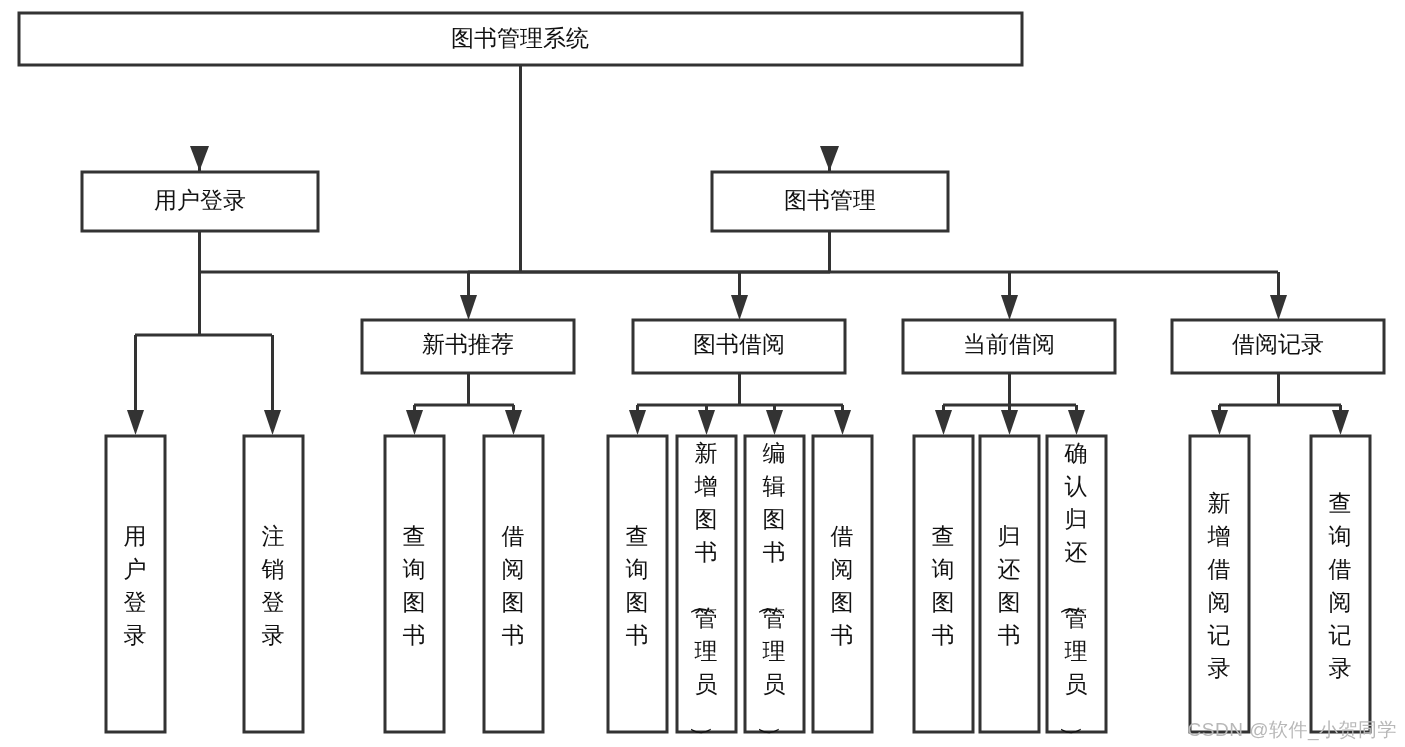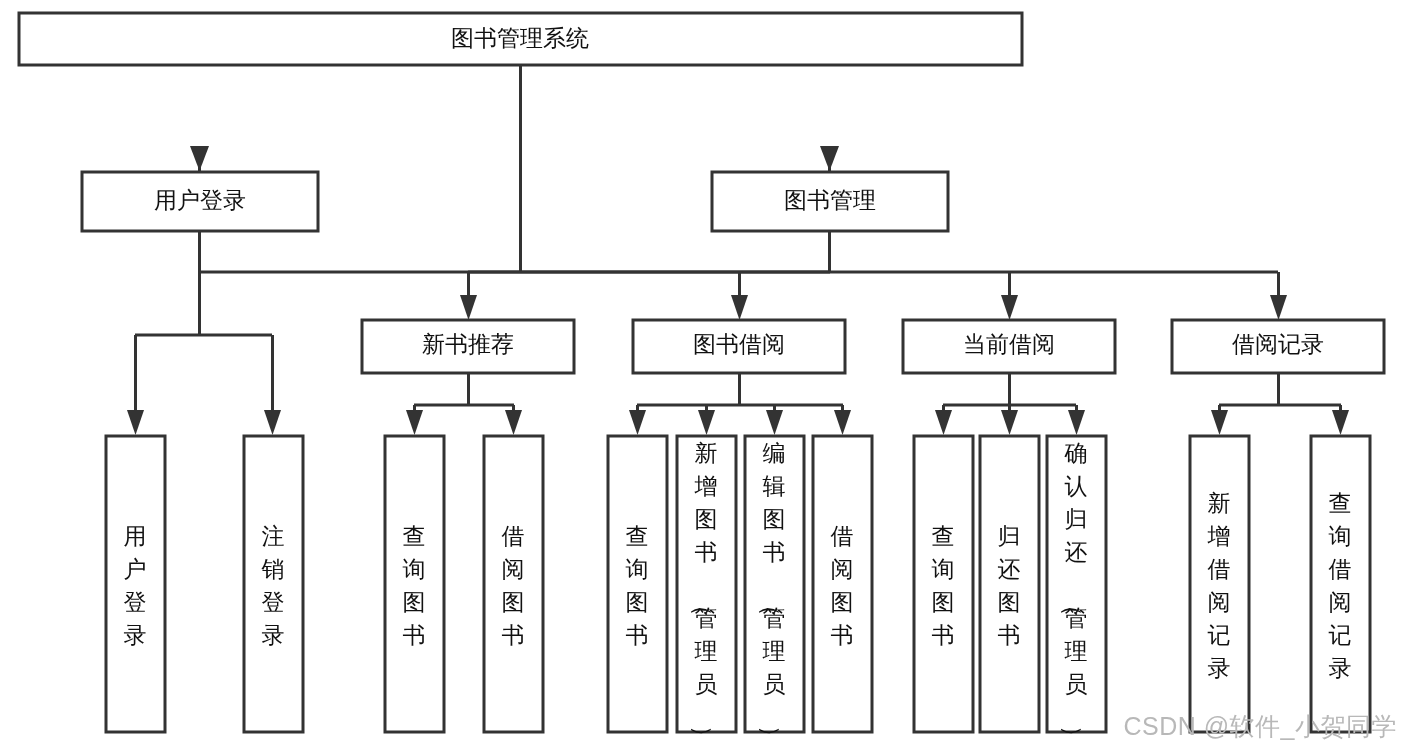--- a/index.html
+++ b/index.html
@@ -53,21 +53,21 @@
     font-size: 23px;
     fill: #111111;
     text-anchor: middle;
     white-space: pre;
   }
   .watermark {
     position: absolute;
     right: 8px;
     bottom: 4px;
     font-family: "Liberation Sans", "DejaVu Sans", sans-serif;
-    font-size: 25px;
+    font-size: 19px;
     color: #b8b8b8;
     letter-spacing: 0.5px;
     pointer-events: none;
     user-select: none;
     white-space: nowrap;
   }
 </style>
 </head>
 <body>
 

